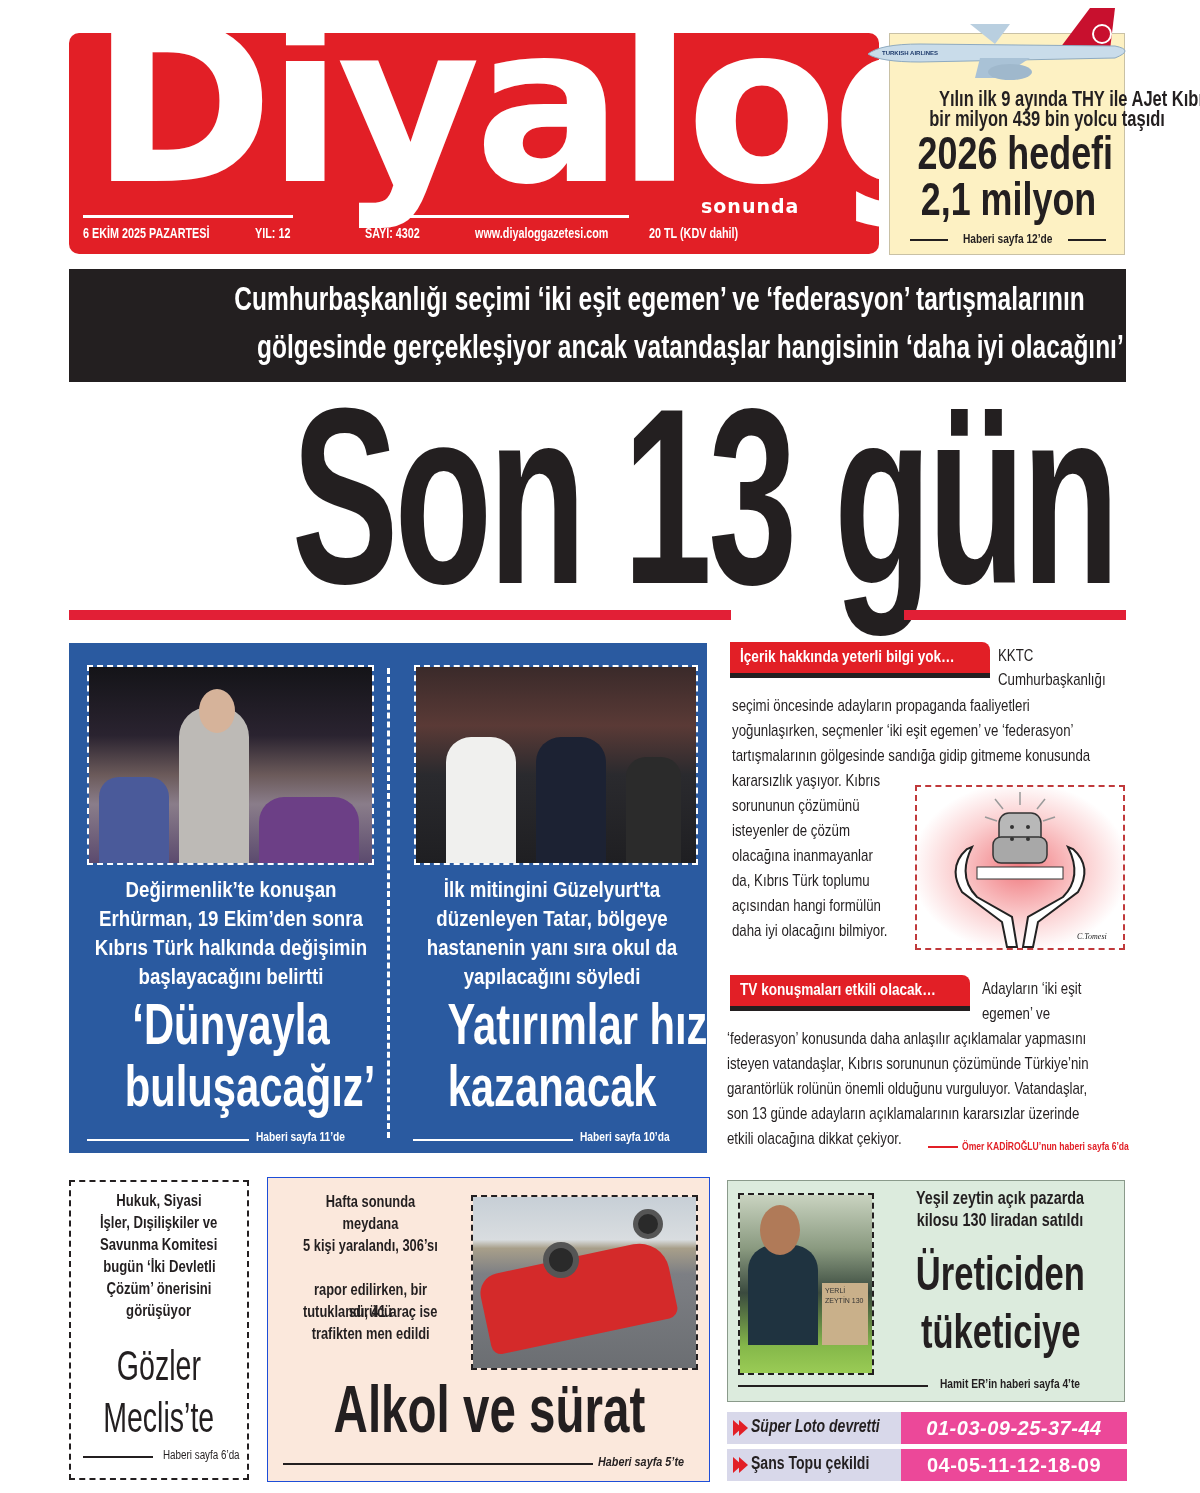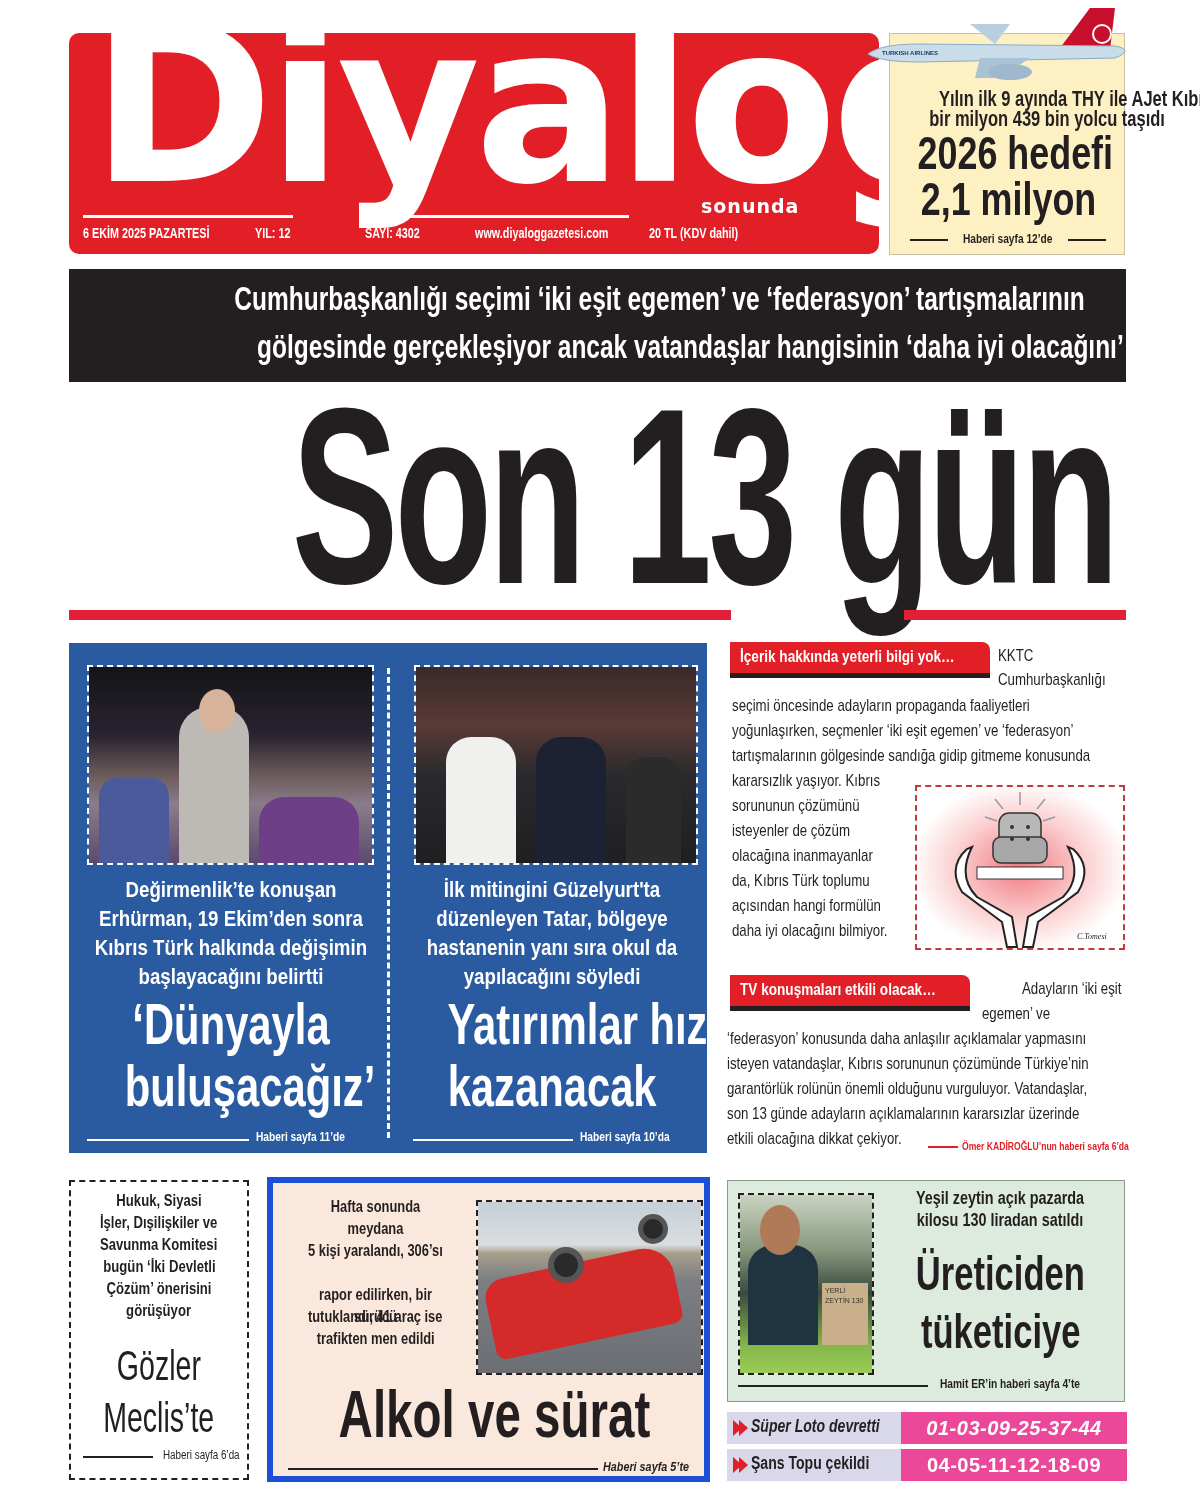--- a/index.html
+++ b/index.html
@@ -46,21 +46,21 @@
   .body-txt { position: absolute; font-size: 17px; line-height: 22.5px; color: #231f20; white-space: nowrap; }
   #cartoon { left: 915px; top: 785px; width: 210px; height: 165px; border: 2px dashed #c0393b; background: radial-gradient(ellipse at center, #f07a7f 0%, #fbd0d1 45%, #ffffff 75%); overflow: hidden; }
   .byline { position: absolute; font-size: 11px; font-weight: bold; color: #e21f26; white-space: nowrap; }
 
   
   #meclis { left: 69px; top: 1180px; width: 180px; height: 300px; border: 2px dashed #231f20; }
   .meclis-sub { position: absolute; left: 0; width: 176px; text-align: center; font-weight: bold; font-size: 16px; line-height: 22px; }
   .meclis-big { position: absolute; left: 0; width: 176px; text-align: center; font-size: 42px; line-height: 48px; white-space: nowrap; }
 
   
-  #alkol { left: 267px; top: 1177px; width: 443px; height: 305px; background: #fbe8dc; border: 6px solid #1d4ed8; }
+  #alkol { left: 267px; top: 1177px; width: 443px; height: 305px; background: #fbe8dc; border: 1px solid #1d4ed8; }
   .alkol-sub { position: absolute; left: 10px; width: 185px; text-align: center; font-weight: bold; font-size: 16.5px; line-height: 22px; }
   .alkol-big { position: absolute; left: 0; width: 443px; text-align: center; font-weight: bold; font-size: 66px; line-height: 1; white-space: nowrap; }
 
   
   #zeytin { left: 727px; top: 1180px; width: 398px; height: 222px; background: #dcebdd; border: 1px solid #8a9a8b; }
   .zeytin-sub { position: absolute; left: 150px; width: 245px; text-align: center; font-weight: bold; font-size: 18px; line-height: 22px; white-space: nowrap; }
   .zeytin-big { position: absolute; left: 150px; width: 245px; text-align: center; font-weight: bold; font-size: 48px; line-height: 54px; white-space: nowrap; }
 
   
   .lotto { position: absolute; left: 727px; width: 400px; height: 32px; background: #d8d8ea; }
@@ -177,21 +177,21 @@
     <circle cx="95" cy="52" r="2" fill="#333"></circle>
       <circle cx="111" cy="52" r="2" fill="#333"></circle>
     <rect x="60" y="80" width="86" height="12" fill="#fff" stroke="#333" stroke-width="1"></rect>
     <path d="M55 60 Q40 90 60 110 L95 130 L100 160 L90 160 L85 135 L45 105 Q30 80 50 62 Z" fill="#fff" stroke="#222" stroke-width="2"></path>
     <path d="M151 60 Q166 90 146 110 L111 130 L106 160 L116 160 L121 135 L161 105 Q176 80 156 62 Z" fill="#fff" stroke="#222" stroke-width="2"></path>
     <text x="160" y="152" font-size="8" font-style="italic" fill="#222" font-family="Liberation Serif, serif">C.Tomesi</text>
   </svg>
 </div>
 
 <div class="tag" style="left:730px; top:975px; width:240px;"><span class="narrow" style="transform:scaleX(0.8); transform-origin:left top;">TV konuşmaları etkili olacak…</span></div>
-<div class="body-txt" style="left:982px; top:978px;margin-left:40px;"><span class="narrow" style="transform:scaleX(0.78); transform-origin:left top;">Adayların ‘iki eşit</span></div>
+<div class="body-txt" style="left:982px; top:978px;"><span class="narrow" style="transform:scaleX(0.78); transform-origin:left top;">Adayların ‘iki eşit</span></div>
 <div class="body-txt" style="left:982px; top:1003px;"><span class="narrow" style="transform:scaleX(0.78); transform-origin:left top;">egemen’ ve</span></div>
 <div class="body-txt" style="left:727px; top:1028px;"><span class="narrow" style="transform:scaleX(0.78); transform-origin:left top;">‘federasyon’ konusunda daha anlaşılır açıklamalar yapmasını</span></div>
 <div class="body-txt" style="left:727px; top:1053px;"><span class="narrow" style="transform:scaleX(0.78); transform-origin:left top;">isteyen vatandaşlar, Kıbrıs sorununun çözümünde Türkiye’nin</span></div>
 <div class="body-txt" style="left:727px; top:1078px;"><span class="narrow" style="transform:scaleX(0.78); transform-origin:left top;">garantörlük rolünün önemli olduğunu vurguluyor. Vatandaşlar,</span></div>
 <div class="body-txt" style="left:727px; top:1103px;"><span class="narrow" style="transform:scaleX(0.78); transform-origin:left top;">son 13 günde adayların açıklamalarının kararsızlar üzerinde</span></div>
 <div class="body-txt" style="left:727px; top:1128px;"><span class="narrow" style="transform:scaleX(0.78); transform-origin:left top;">etkili olacağına dikkat çekiyor.</span></div>
 <div class="abs" style="left:928px; top:1146px; width:30px; height:2px; background:#e21f26;"></div>
 <div class="byline" style="left:962px; top:1140px;"><span class="narrow" style="transform:scaleX(0.78); transform-origin:left top;">Ömer KADİROĞLU’nun haberi sayfa 6’da</span></div>
 
 <div id="meclis" class="abs">

